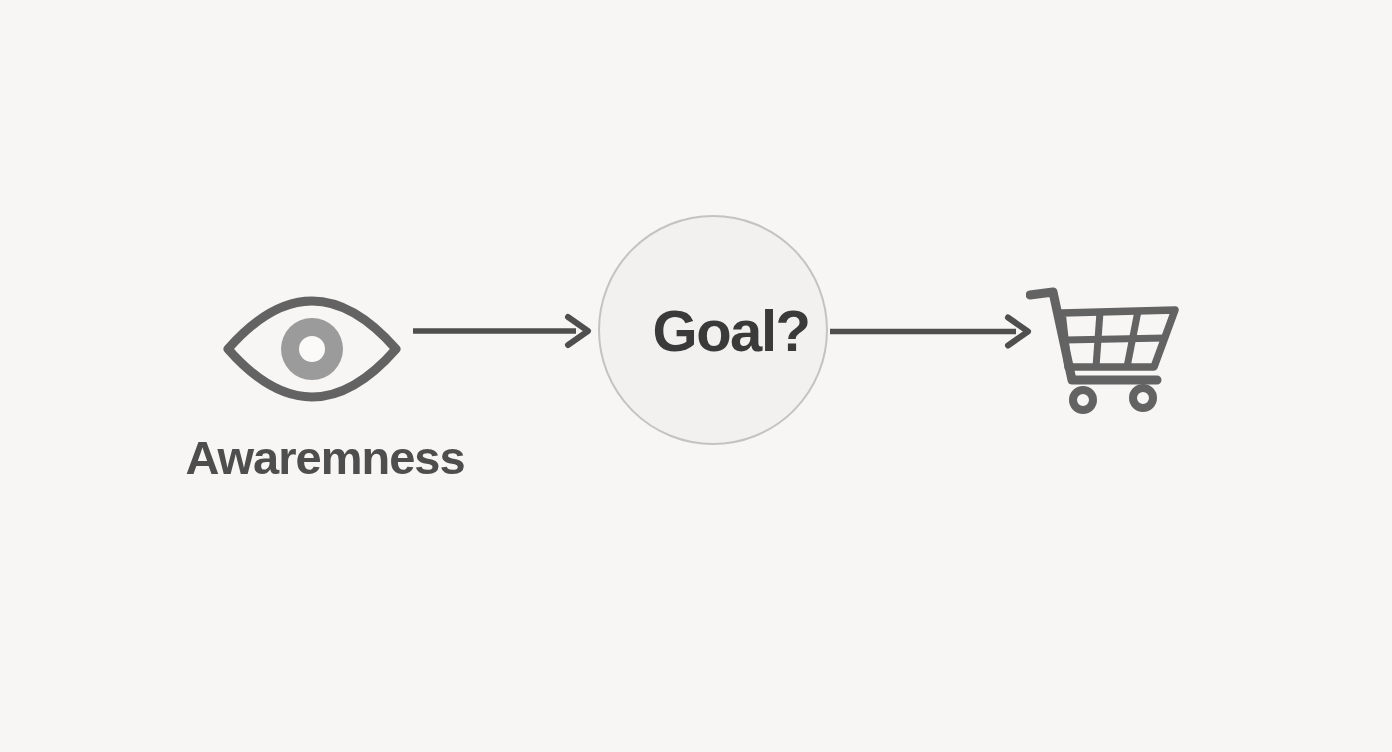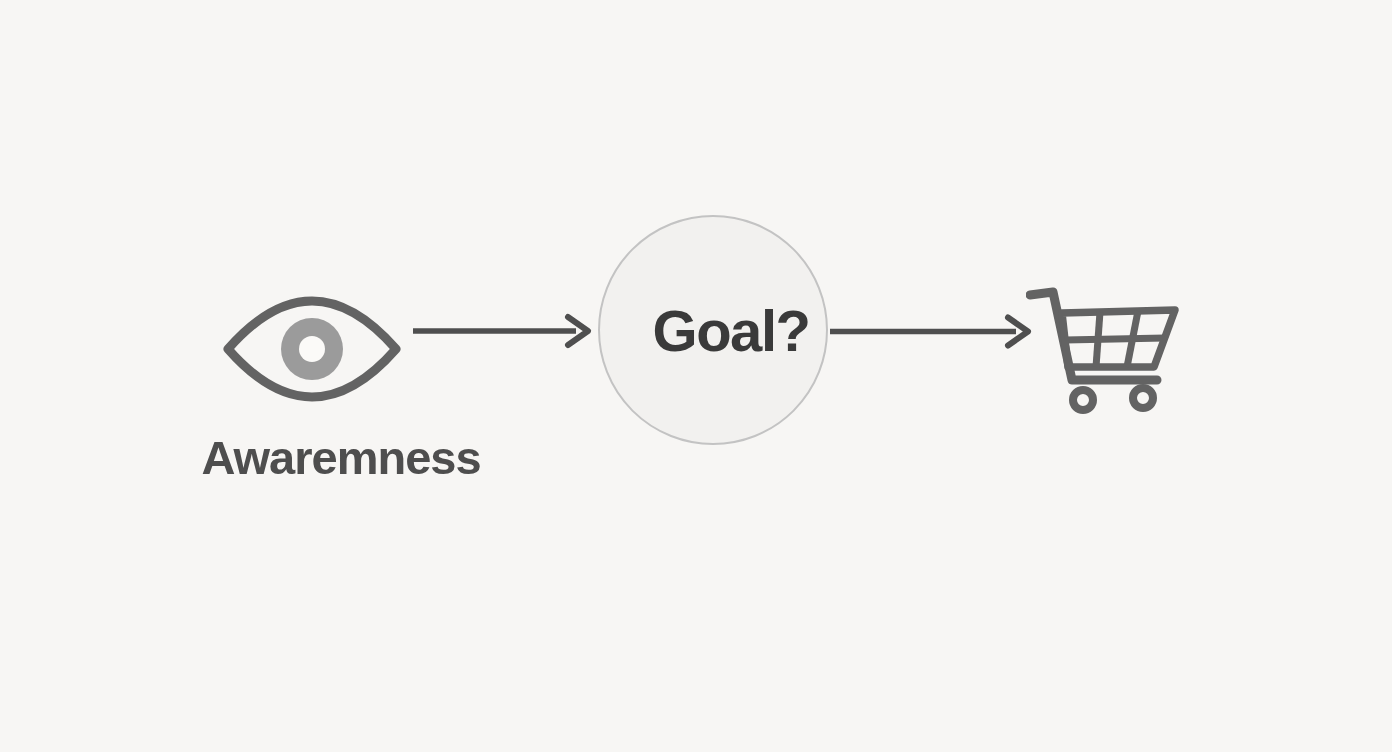--- a/index.html
+++ b/index.html
@@ -31,21 +31,21 @@
 
   
   .node-label {
     color: var(--label-text, #4e4e4e);
     font-size: 47px;
     font-weight: 700;
     letter-spacing: -1px;
     text-align: center;
     white-space: nowrap;
   }
-  .awareness-label { left: 176px; top: 430px; width: 330px; }
+  .awareness-label { left: 160px; top: 430px; width: 330px; }
   .sales-label     { left: 990px; top: 430px; width: 230px; }
 
   
   .arrow-1 { left: 408px; top: 312px; width: 190px; height: 38px; }
   .arrow-2 { left: 826px; top: 313px; width: 212px; height: 38px; }
 
   
   .goal-node {
     left: 598px; top: 215px;
     width: 230px; height: 230px;

